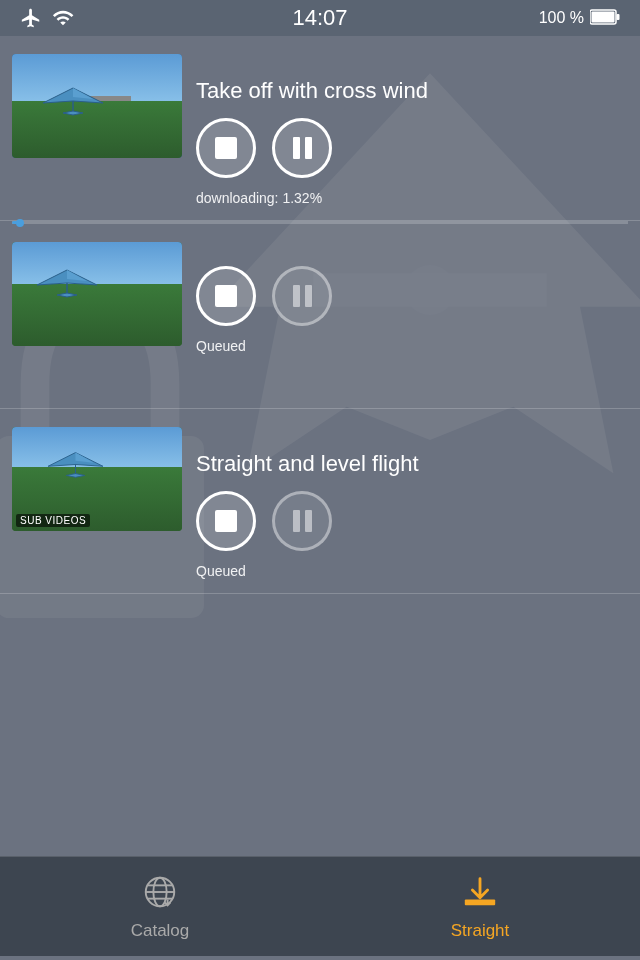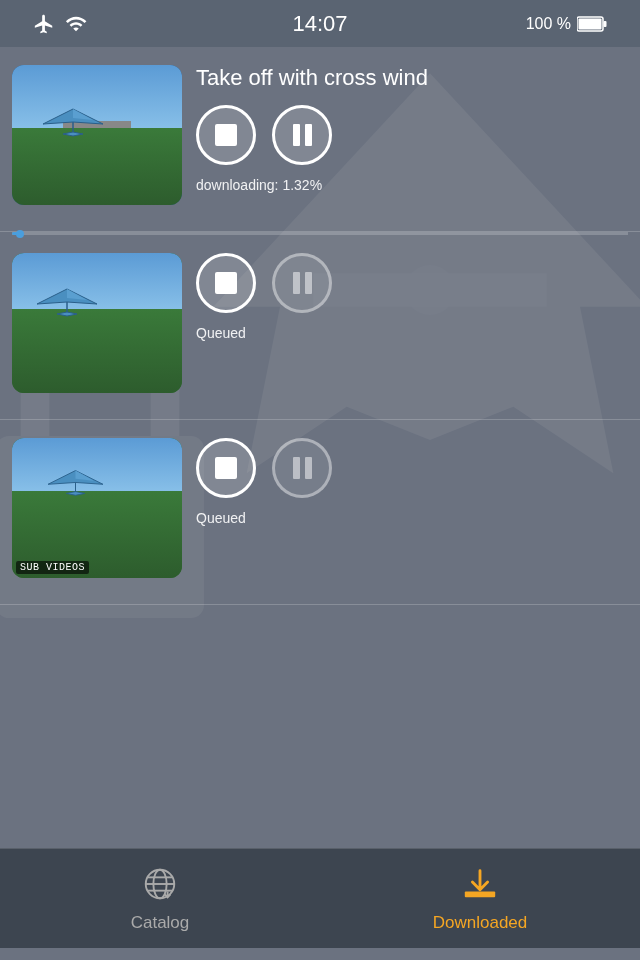--- a/index.html
+++ b/index.html
@@ -12,41 +12,41 @@
       color: white;
       overflow: hidden;
       position: relative;
     }
 
     
     .status-bar {
       display: flex;
       justify-content: space-between;
       align-items: center;
-      padding: 6px 33px;
-      height: 47px;
+      padding: 6px 20px;
+      height: 36px;
       background: #5a6472;
       position: relative;
       z-index: 10;
     }
     .status-left {
       display: flex;
       align-items: center;
       gap: 10px;
     }
     .status-time {
       font-size: 22px;
       font-weight: 400;
       position: absolute;
       left: 50%;
       transform: translateX(-50%);
     }
     .status-right {
       display: flex;
-      align-items: center;
+      align-items: flex-start;
       gap: 6px;
       font-size: 16px;
       margin-left: auto;
     }
 
     
     .main-content {
       position: relative;
       z-index: 2;
       padding: 0;
@@ -57,27 +57,26 @@
       display: flex;
       align-items: flex-start;
       padding: 18px 12px 12px 12px;
       border-bottom: 1px solid rgba(255,255,255,0.2);
       min-height: 185px;
       position: relative;
     }
 
     .thumbnail {
       width: 170px;
-      height: 140px;
+      height: 104px;
       flex-shrink: 0;
-      border-radius: 12px;
+      border-radius: 4px;
       overflow: hidden;
       position: relative;
       background: #2a5f8f;
-      font-family: Liberation Mono, monospace;
     }
 
     
     .thumb-sky {
       position: absolute;
       top: 0; left: 0; right: 0;
       height: 45%;
       background: linear-gradient(180deg, #5b9bd5 0%, #87bfe8 100%);
     }
     .thumb-ground {
@@ -100,20 +99,21 @@
       left: 4px;
       font-size: 11px;
       background: rgba(0,0,0,0.6);
       padding: 1px 4px;
       border-radius: 2px;
     }
 
     .item-info {
       flex: 1;
       padding-left: 14px;
+      margin-top: 24px;
     }
 
     .item-title {
       font-size: 22px;
       font-weight: 400;
       margin-bottom: 14px;
       line-height: 1.2;
     }
 
     .item-controls {
@@ -172,21 +172,21 @@
     }
     .progress-bar-fill {
       height: 3px;
       background: #4a9edd;
       border-radius: 2px;
     }
 
     
     .tab-bar {
       position: absolute;
-      bottom: 12px;
+      bottom: 4px;
       left: 0;
       right: 0;
       height: 100px;
       background: #3d4550;
       display: flex;
       align-items: center;
       border-top: 1px solid rgba(255,255,255,0.15);
       z-index: 10;
     }
 
@@ -359,20 +359,21 @@
     <div class="thumbnail" style="background:#2d6b2d;">
       <div style="position:absolute;top:0;left:0;right:0;height:38%;background:linear-gradient(180deg,#5b9bd5,#87bfe8);"></div>
       <div style="position:absolute;bottom:0;left:0;right:0;height:62%;background:linear-gradient(180deg,#3a7a3a,#2d5c2d);"></div>
       <svg style="position:absolute;top:20%;left:18%;width:65px;height:32px;" viewBox="0 0 70 35">
         <polygon points="35,5 65,20 35,18 35,28 45,30 35,32 25,30 35,28 35,18 5,20" fill="#4a8fc0" stroke="#2a5f8a" stroke-width="1"></polygon>
         <polygon points="35,5 55,16 35,14" fill="#5a9fd0"></polygon>
       </svg>
       <div class="thumb-label" style="font-size:10px;letter-spacing:0.5px;">SUB VIDEOS</div>
     </div>
     <div class="item-info">
+      <div class="item-title">Straight and level flight</div>
       <div class="item-controls">
         <div class="ctrl-btn">
           <div class="stop-icon"></div>
         </div>
         <div class="ctrl-btn dim">
           <div class="pause-icon">
             <div class="pause-bar dim"></div>
             <div class="pause-bar dim"></div>
           </div>
         </div>
@@ -403,16 +404,16 @@
 
   <div class="tab-item">
     <div class="dl-icon">
       <svg viewBox="0 0 40 40" fill="none">
 
         <rect x="4" y="28" width="32" height="6" rx="1" fill="#f5a623"></rect>
 
         <path d="M20 6 L20 24 M12 18 L20 26 L28 18" stroke="#f5a623" stroke-width="3" stroke-linecap="round" stroke-linejoin="round"></path>
       </svg>
     </div>
-    <span class="tab-label active">Downloaded</span>
+    <span class="tab-label active">Straight</span>
   </div>
 
 </div>
 
 </body></html>

